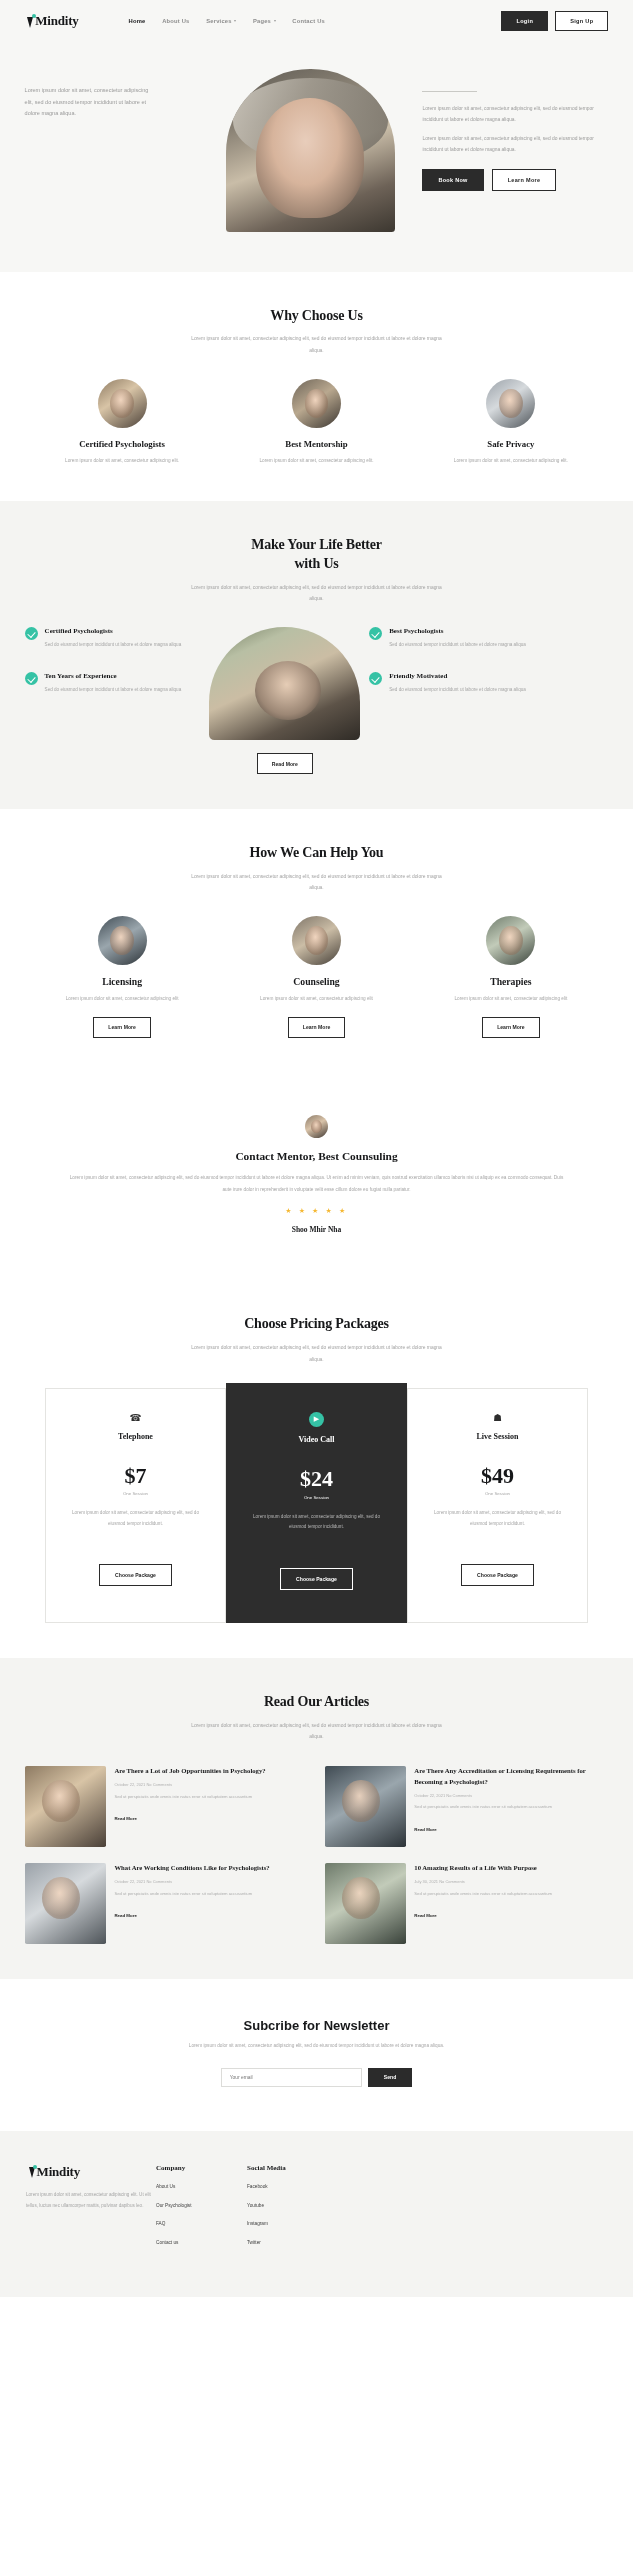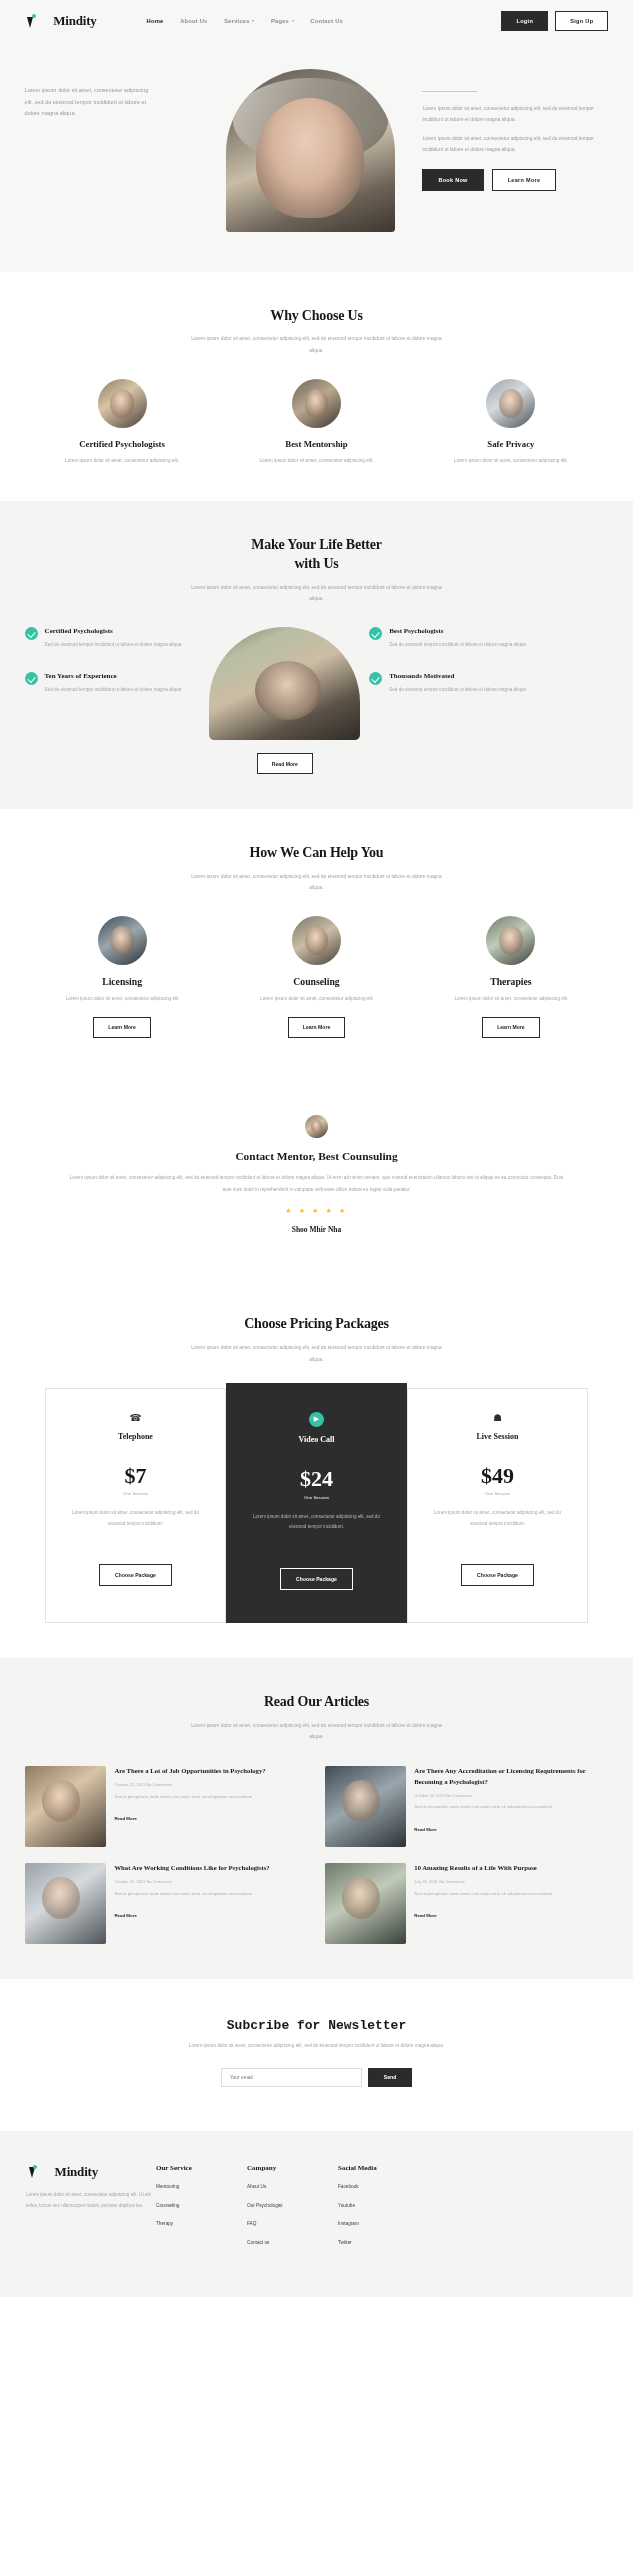--- a/index.html
+++ b/index.html
@@ -11,21 +11,21 @@
     -webkit-font-smoothing:antialiased;
   }
   .page { width:633px; margin:0 auto; overflow:hidden; }
 
   
   .header {
     height:42px; background:#f7f7f5;
     display:flex; align-items:center;
     padding:0 24.6px;
   }
-  .brand { display:flex; align-items:center; gap:18px; }
+  .brand { display:flex; align-items:center; gap:0; }
   .brand-mark { position:relative; width:10.6px; height:14px; }
   .brand-mark .stem {
     position:absolute; left:2.6px; top:2.6px;
     width:0; height:0;
     border-left:3.5px solid transparent;
     border-right:3.5px solid transparent;
     border-top:11.4px solid #17181a;
   }
   .brand-mark .dot {
     position:absolute; right:-0.9px; top:0;
@@ -257,21 +257,21 @@
     font-size:6.7px; font-weight:700; line-height:1.6; color:#17181a;
     margin-bottom:5.3px;
   }
   .art-meta { font-size:4px; color:#b0b0b0; margin-bottom:5.3px; }
   .art-ex { font-size:4.2px; line-height:2; color:#aeaeae; margin-bottom:6.2px; }
   .art-link { font-size:4.4px; font-weight:700; color:#1d1d1d; text-decoration:none; }
 
   
   .news { text-align:center; padding:39px 24.6px 44px; }
   .news h2 {
-    font-family:Liberation Mono, monospace;
+    font-family:Liberation Sans, sans-serif;
     font-size:13px; font-weight:700; color:#17181a; margin-bottom:8.8px;
   }
   .news p { font-size:4.7px; line-height:2.3; color:#a6a6a6; max-width:264px; margin:0 auto 16px; }
   .news-form { display:flex; justify-content:center; gap:6.2px; }
   .news-form input {
     width:141px; height:18.5px; border:0.9px solid #dcdcd9; background:#fff;
     padding:0 8px; font-size:4.9px; font-family:"Liberation Sans", sans-serif;
     color:#1d1d1d; outline:none;
   }
   .news-form button {
@@ -415,21 +415,21 @@
         <div class="feat">
           <span class="tick"></span>
           <div>
             <h4>Best Psychologists</h4>
             <p>Sed do eiusmod tempor incididunt ut labore et dolore magna aliqua</p>
           </div>
         </div>
         <div class="feat">
           <span class="tick"></span>
           <div>
-            <h4>Thousands Motivated</h4>
+            <h4>Friendly Motivated</h4>
             <p>Sed do eiusmod tempor incididunt ut labore et dolore magna aliqua</p>
           </div>
         </div>
       </div>
     </div>
   </div>
 
   <div class="section">
     <div class="sec-head">
       <h2 class="sec-title">How We Can Help You</h2>
@@ -557,26 +557,20 @@
       <div class="brand">
         <span class="brand-mark">
           <span class="stem"></span>
             <span class="dot"></span>
         </span>
         <span class="brand-name">Mindity</span>
       </div>
       <p>Lorem ipsum dolor sit amet, consectetur adipiscing elit. Ut elit tellus, luctus nec ullamcorper mattis, pulvinar dapibus leo.</p>
     </div>
     <div class="f-col">
-      <h4>Our Service</h4>
-      <a href="#">Mentouring</a>
-      <a href="#">Counseling</a>
-      <a href="#">Therapy</a>
-    </div>
-    <div class="f-col">
       <h4>Company</h4>
       <a href="#">About Us</a>
       <a href="#">Our Psychologist</a>
       <a href="#">FAQ</a>
       <a href="#">Contact us</a>
     </div>
     <div class="f-col">
       <h4>Social Media</h4>
       <a href="#">Facebook</a>
       <a href="#">Youtube</a>

